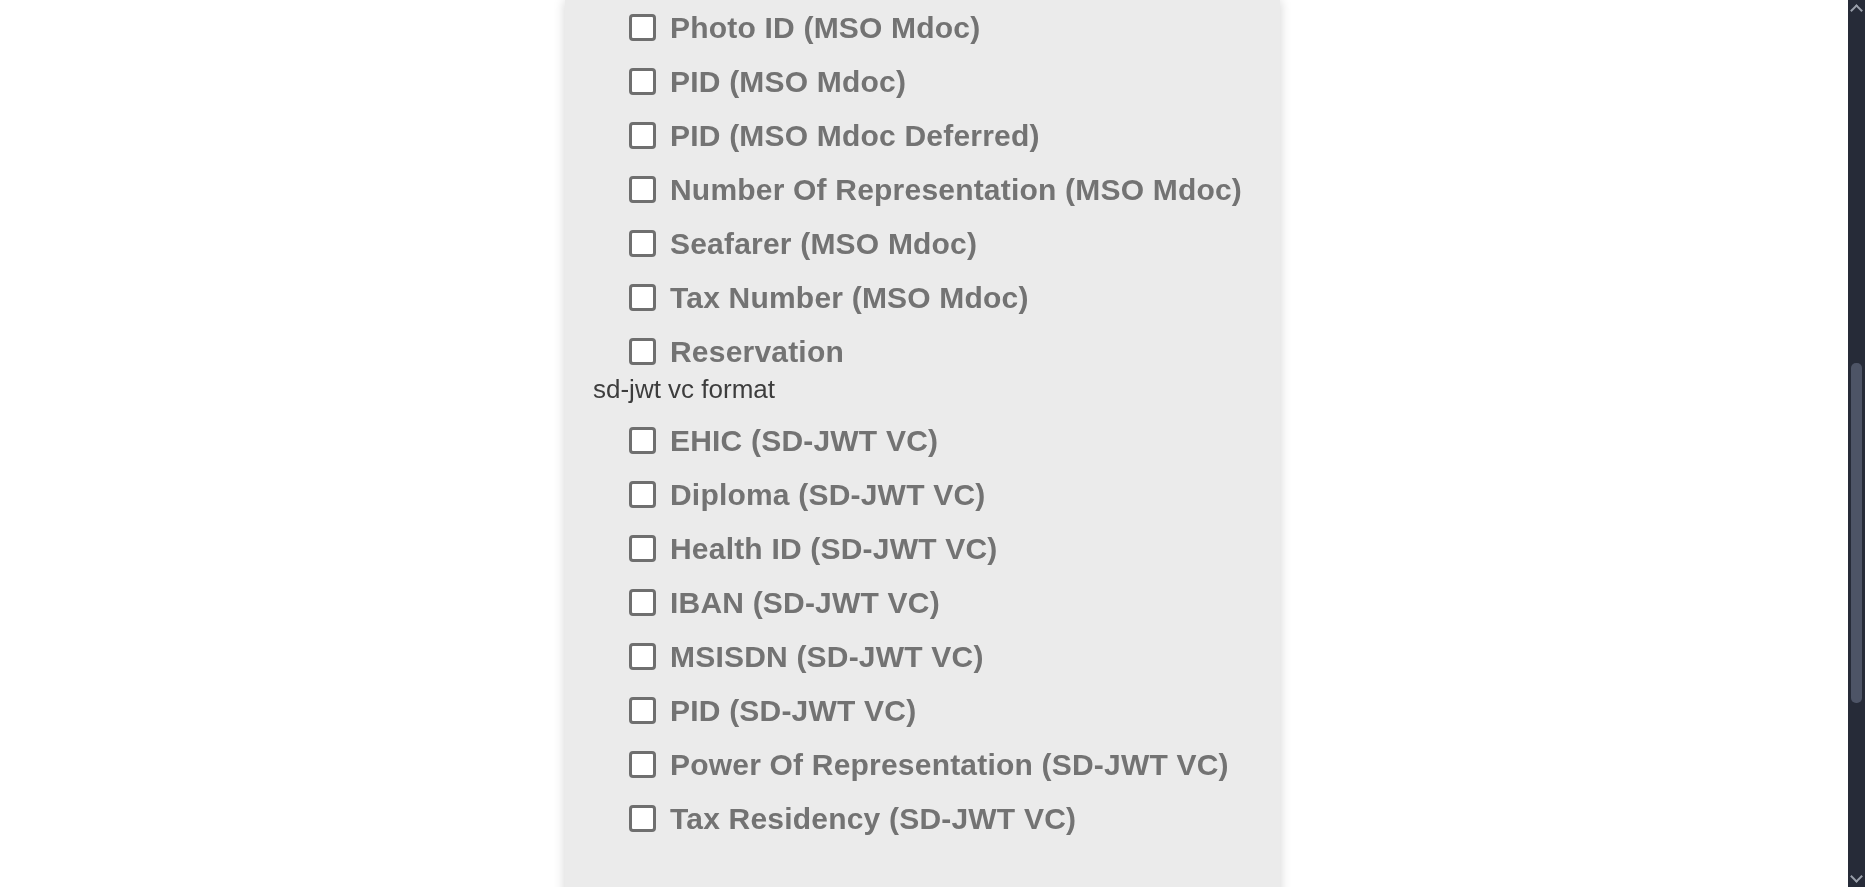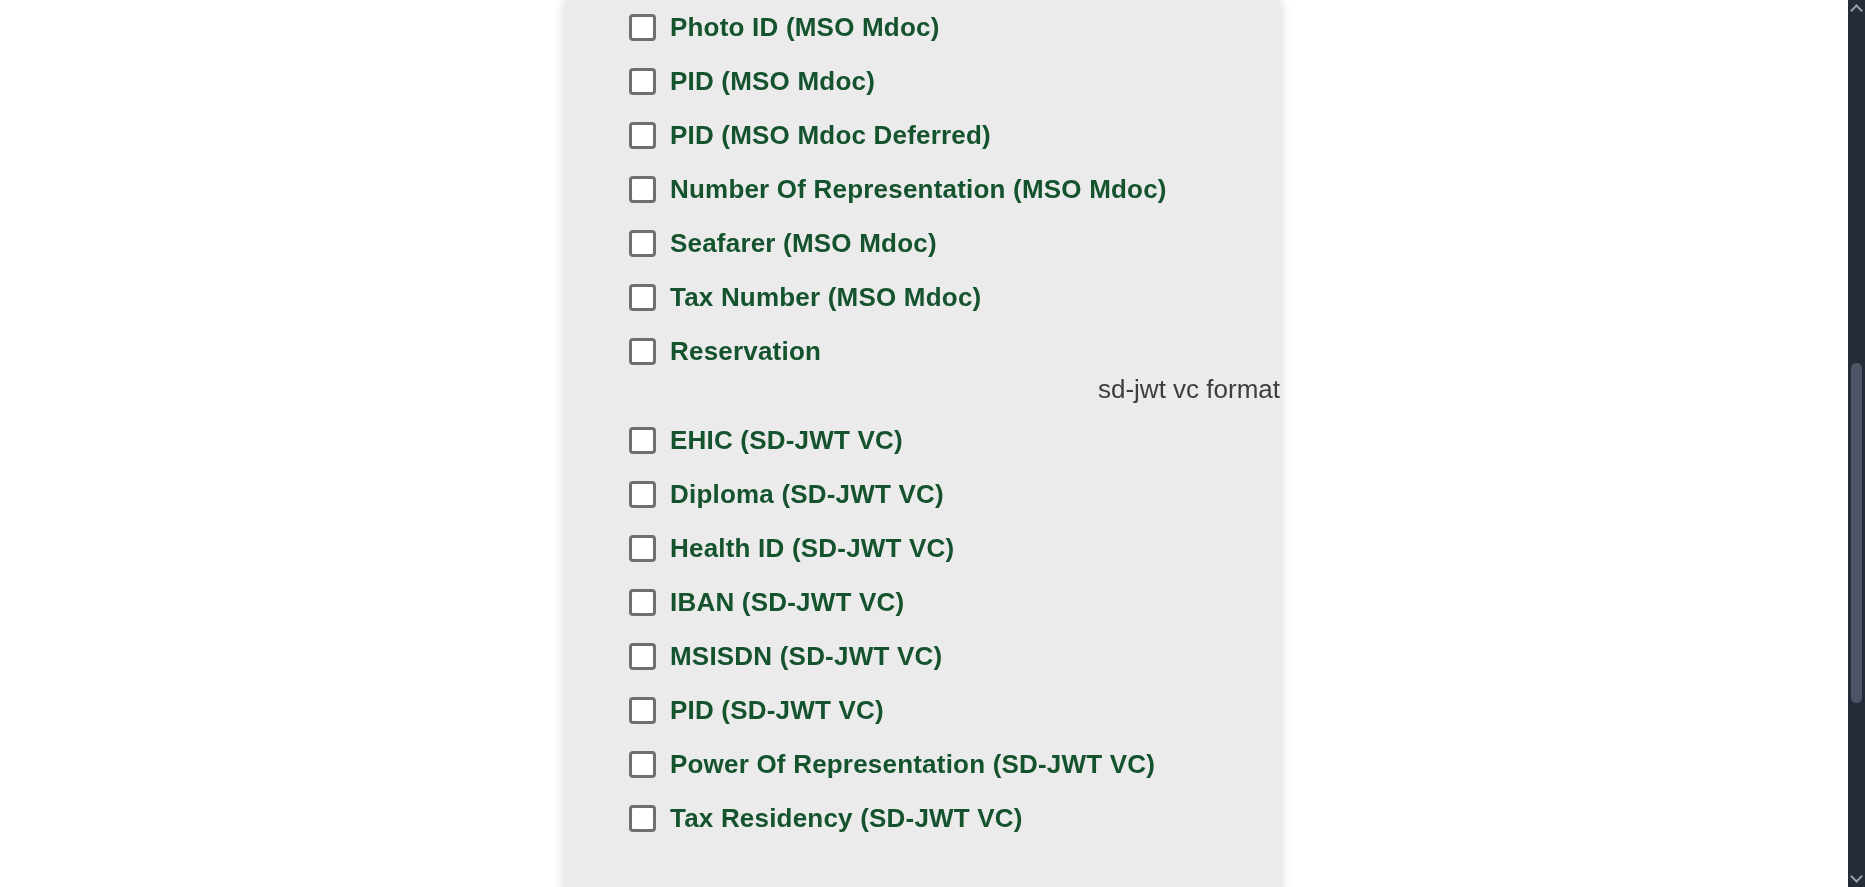--- a/index.html
+++ b/index.html
@@ -45,36 +45,35 @@
     flex: 0 0 27px;
     box-sizing: border-box;
     margin: 0;
     background: #ffffff;
     border: 3px solid #6f6f6f;
     border-radius: 4px;
     cursor: pointer;
   }
   .check-label {
     margin-left: 14px;
-    font-size: 26px;
+    font-size: 30px;
     font-weight: bold;
     line-height: 27px;
-    color: #14532d;
+    color: #737373;
     letter-spacing: 0.2px;
     text-align: right;
   }
 
   
   .section-heading {
-    margin: -18px 0 23px 48px;
+    margin: -18px 0 23px 28px;
     font-size: 26px;
     line-height: 30px;
     font-weight: 400;
     color: #3d3d3d;
-    text-align: right;
   }
 
   
   .scrollbar {
     position: absolute;
     top: 0;
     right: 0;
     width: 17px;
     height: 887px;
     background: var(--sb-track, #262b38);

